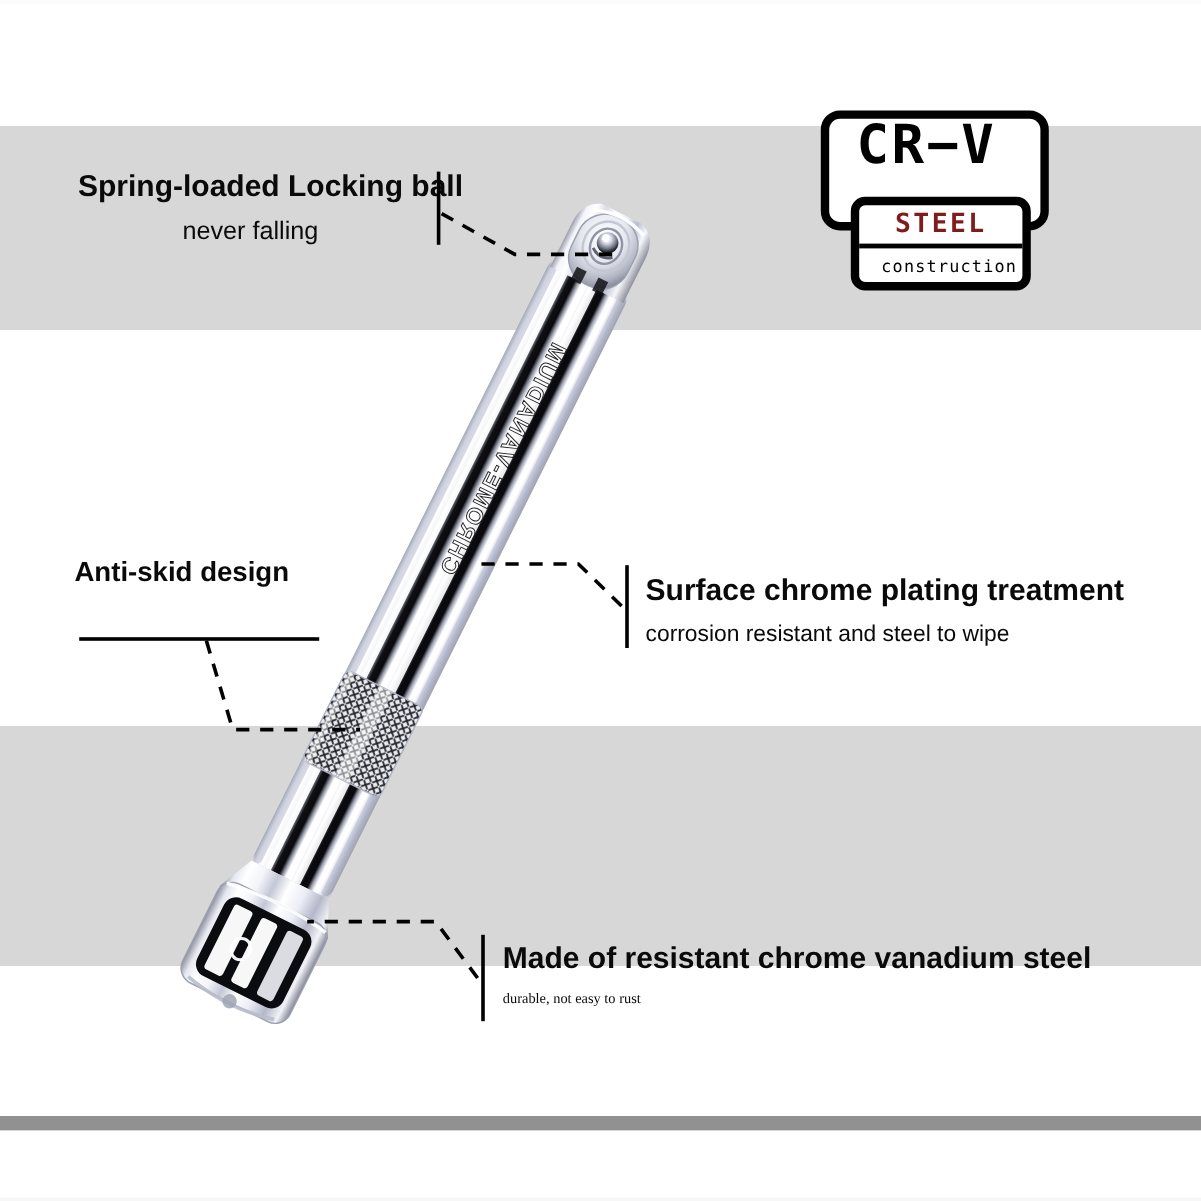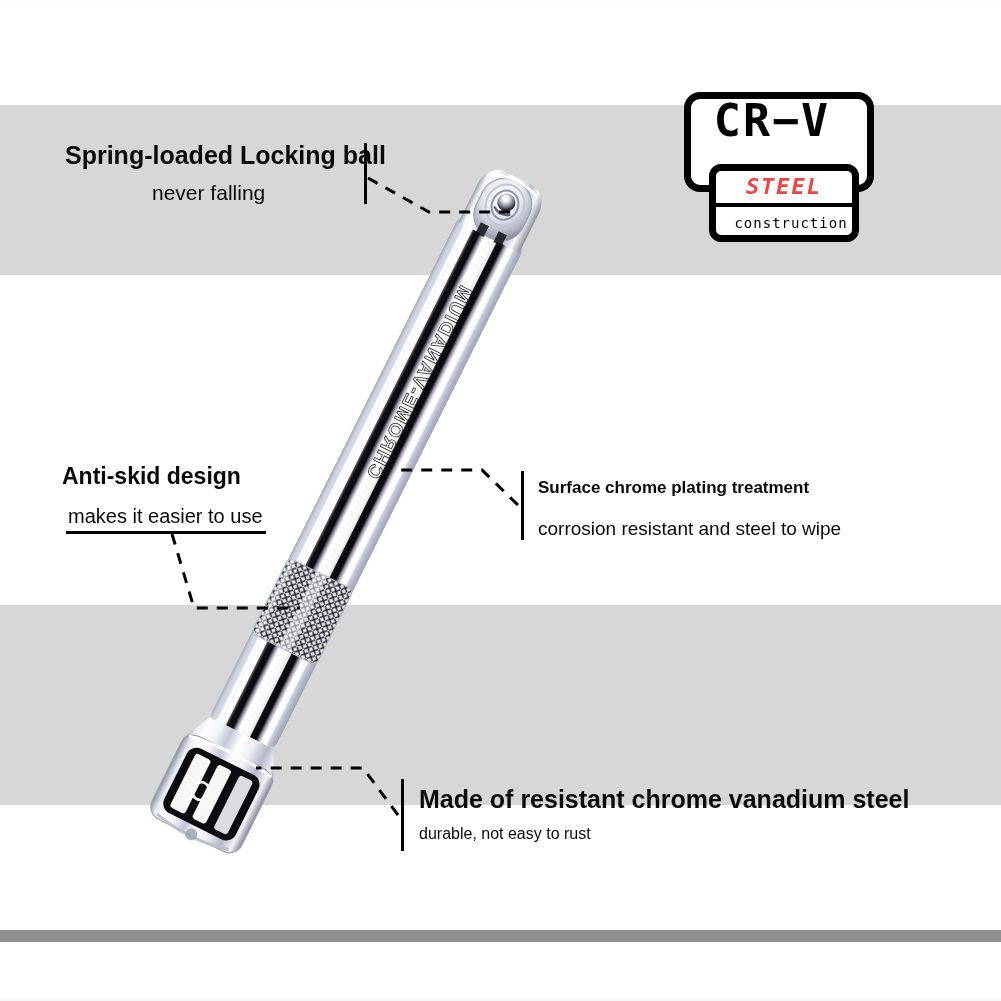--- a/index.html
+++ b/index.html
@@ -19,44 +19,44 @@
   #crv-outer{position:absolute;left:0;top:0;width:190px;height:100px;
     border:7px solid #000;border-radius:16px;background:#ffffff;box-sizing:border-box;}
   #crv-title{position:absolute;left:0;top:6px;width:176px;text-align:center;
     font-family:"DejaVu Sans Mono",monospace;font-weight:bold;font-size:45px;
     letter-spacing:2px;color:#000;line-height:1;}
   #crv-inner{position:absolute;left:25px;top:72px;width:150px;height:78px;
     border:7px solid #000;border-radius:12px;background:#ffffff;box-sizing:border-box;}
   #crv-steel{position:absolute;left:25px;top:78px;width:150px;height:33px;
     display:flex;align-items:center;justify-content:center;
     font-family:"DejaVu Sans Mono",monospace;font-weight:bold;font-size:22px;
-    letter-spacing:2px;color:#ef4444;font-style:italic;}
+    letter-spacing:2px;color:#7f1d1d;}
   #crv-divider{position:absolute;left:32px;top:111px;width:136px;height:4px;background:#000;}
   #crv-construction{position:absolute;left:25px;top:115px;width:164px;height:32px;
     display:flex;align-items:center;justify-content:center;
     font-family:"DejaVu Sans Mono",monospace;font-size:14px;letter-spacing:1px;color:#000;}
 
   
   .callout-title{position:absolute;color:#0a0a0a;font-weight:bold;white-space:nowrap;}
   .callout-sub{position:absolute;color:#0a0a0a;white-space:nowrap;}
 
   #c1-title{left:65px;top:141px;font-size:25px;}
   #c1-sub{left:152px;top:181px;font-size:21px;}
   #c1-vline{position:absolute;left:364px;top:143px;width:3px;height:61px;background:#000;}
 
   #c2-title{left:62px;top:463px;font-size:23px;}
   #c2-sub{left:68px;top:505px;font-size:20px;}
   #c2-uline{position:absolute;left:66px;top:531px;width:200px;height:3px;background:#000;}
 
-  #c3-title{left:538px;top:478px;font-size:17px;}
+  #c3-title{left:538px;top:478px;font-size:25px;}
   #c3-sub{left:538px;top:518px;font-size:19px;}
   #c3-vline{position:absolute;left:521px;top:471px;width:3px;height:69px;background:#000;}
 
   #c4-title{left:419px;top:785px;font-size:25px;}
-  #c4-sub{left:419px;top:825px;font-size:16px;}
+  #c4-sub{left:419px;top:825px;font-size:12px;font-family:Liberation Serif, serif;}
   #c4-vline{position:absolute;left:401px;top:779px;width:3px;height:72px;background:#000;}
 
   
   #leaders{position:absolute;left:0;top:0;width:1001px;height:1001px;pointer-events:none;}
 
   
   #tool{position:absolute;left:0;top:0;width:1001px;height:1001px;}
 </style>
 </head>
 <body>
@@ -231,21 +231,20 @@
     <div id="crv-steel">STEEL</div>
     <div id="crv-divider"></div>
     <div id="crv-construction">construction</div>
   </div>
 
   <div class="callout-title" id="c1-title">Spring-loaded Locking ball</div>
   <div class="callout-sub" id="c1-sub">never falling</div>
   <div id="c1-vline"></div>
 
   <div class="callout-title" id="c2-title">Anti-skid design</div>
-  <div class="callout-sub" id="c2-sub">makes it easier to use</div>
   <div id="c2-uline"></div>
 
   <div class="callout-title" id="c3-title">Surface chrome plating treatment</div>
   <div class="callout-sub" id="c3-sub">corrosion resistant and steel to wipe</div>
   <div id="c3-vline"></div>
 
   <div class="callout-title" id="c4-title">Made of resistant chrome vanadium steel</div>
   <div class="callout-sub" id="c4-sub">durable, not easy to rust</div>
   <div id="c4-vline"></div>
 

